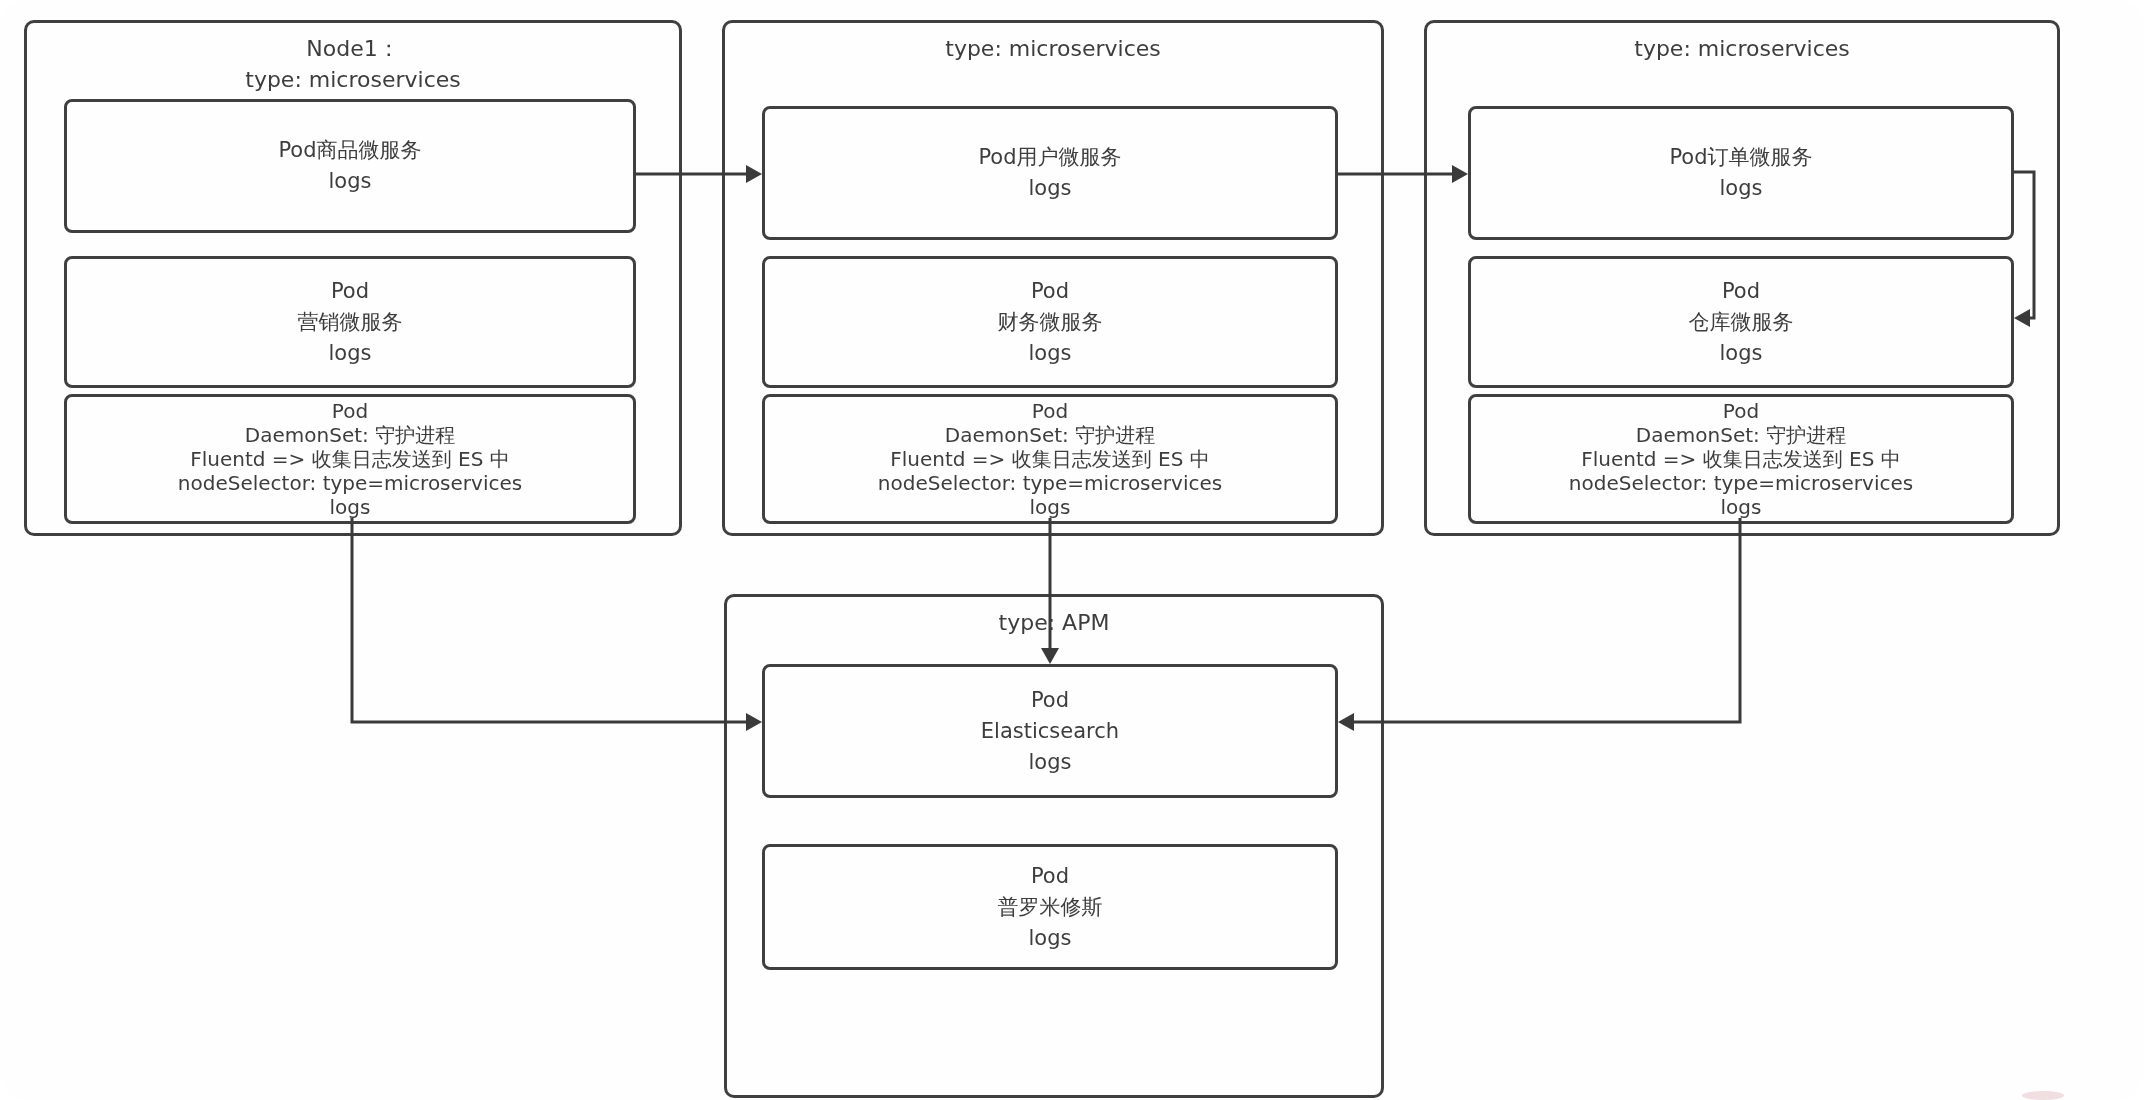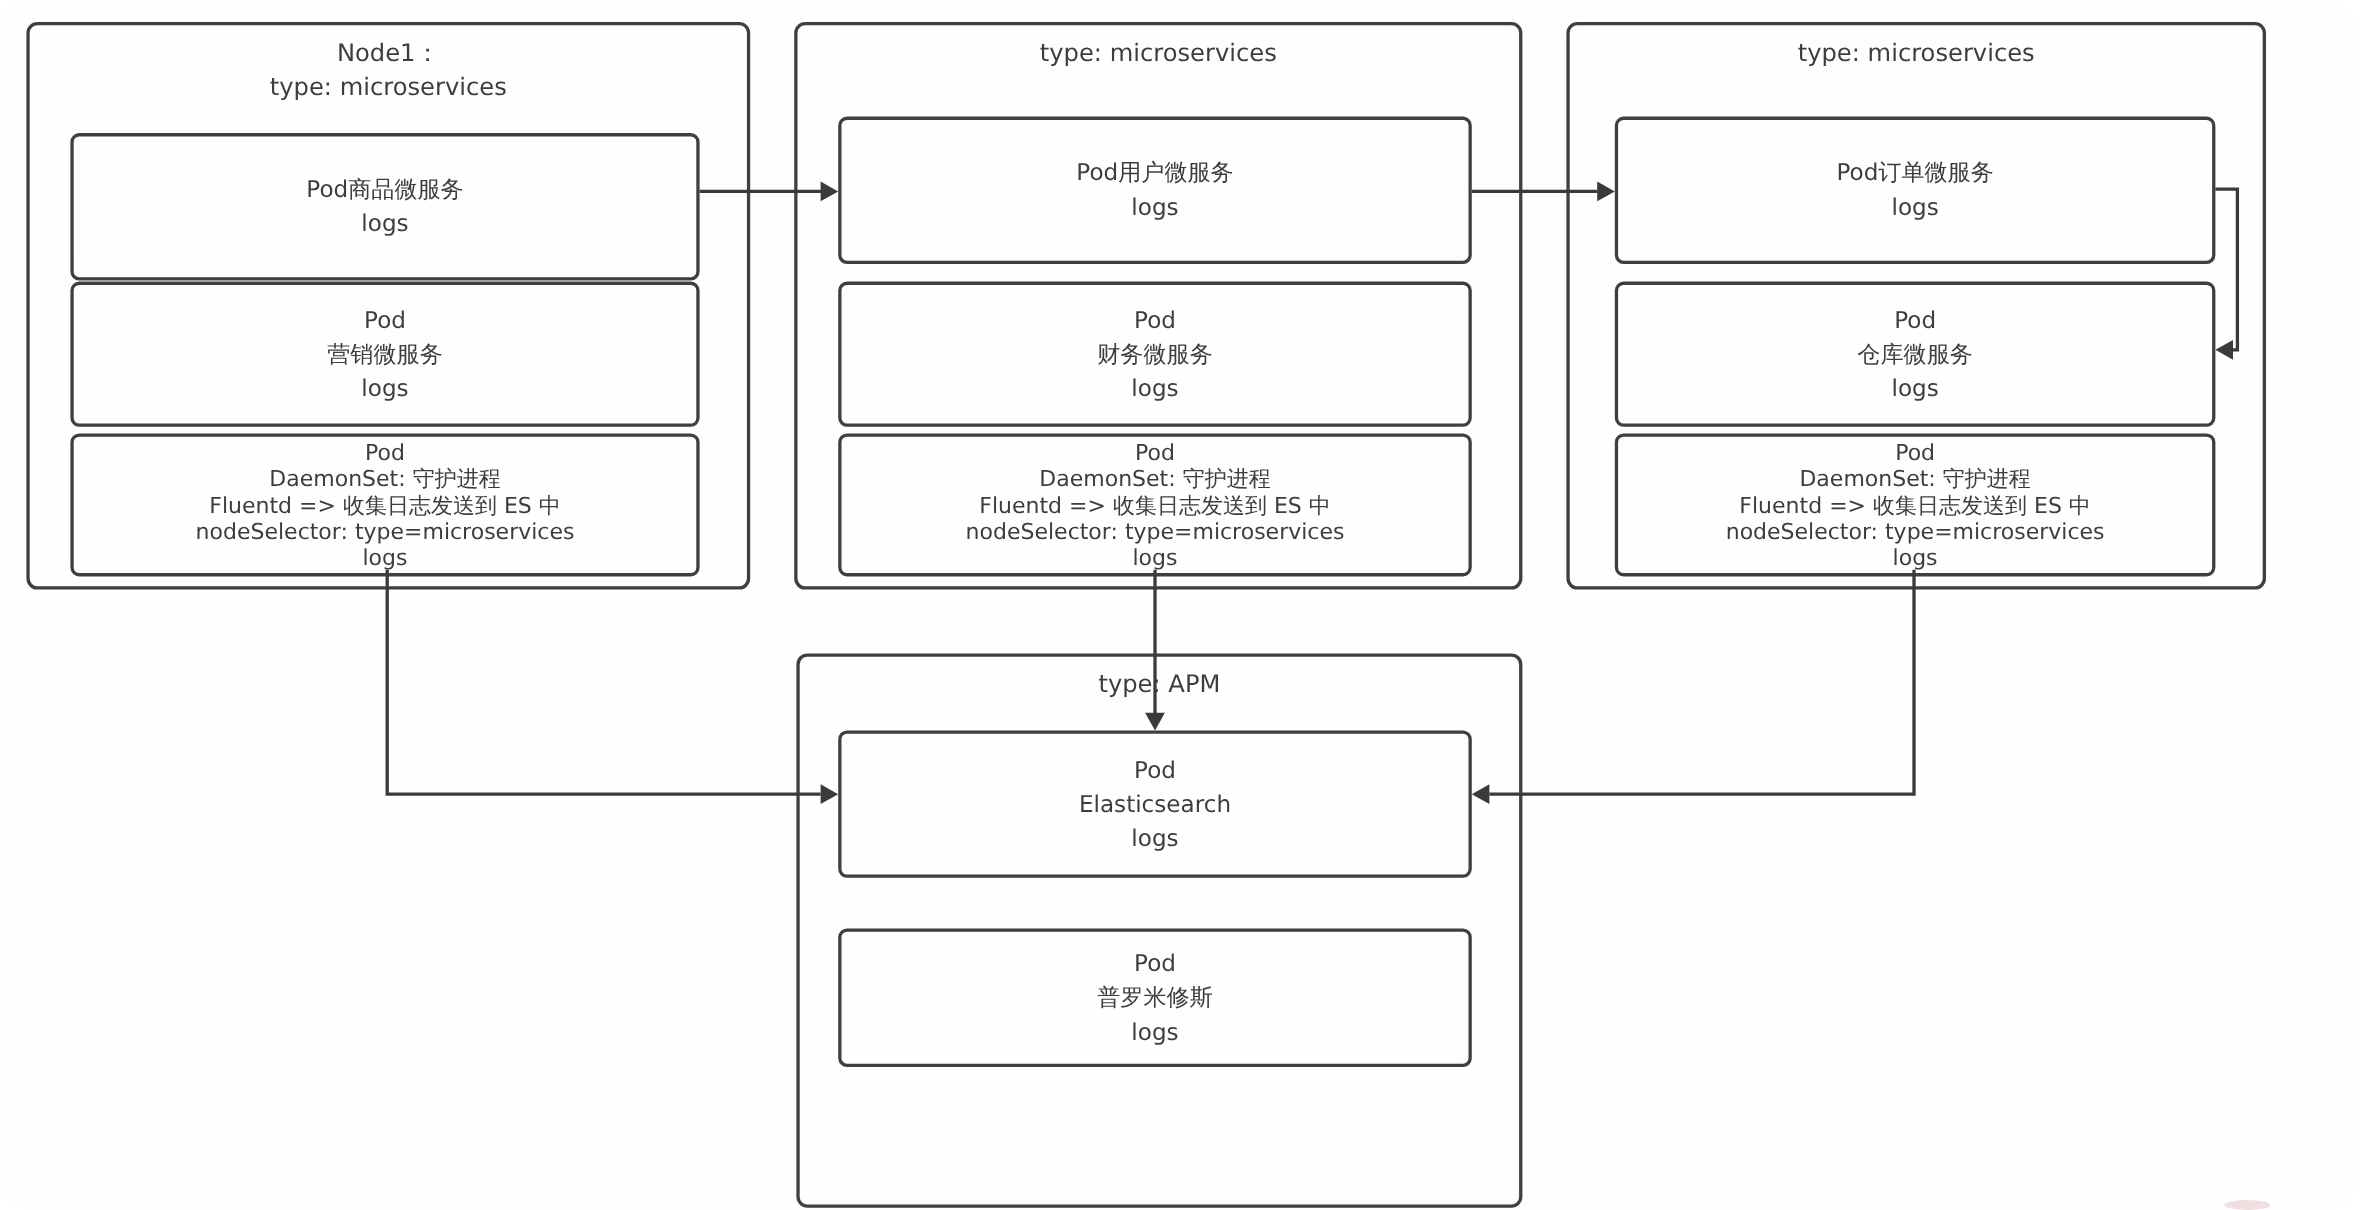--- a/index.html
+++ b/index.html
@@ -12,21 +12,21 @@
   #node2{left:722px;top:20px;width:656px;height:510px;}
   #node3{left:1424px;top:20px;width:630px;height:510px;}
   #node4{left:724px;top:594px;width:654px;height:498px;}
   .node-title{text-align:center;padding-top:10px;font-size:22px;line-height:31px;}
   .pod{
     position:absolute;border:3px solid #3f3f3f;border-radius:8px;background:#fefefe;
     display:flex;flex-direction:column;align-items:center;justify-content:center;
     text-align:center;font-size:21px;line-height:31px;
   }
   .pod.daemonset{font-size:20px;line-height:24px;}
-  #n1p1{left:37px;top:98px;width:566px;height:128px;}
+  #n1p1{left:37px;top:76px;width:566px;height:128px;}
   #n1p2{left:37px;top:233px;width:566px;height:126px;}
   #n1p3{left:37px;top:371px;width:566px;height:124px;}
   #n2p1{left:37px;top:83px;width:570px;height:128px;}
   #n2p2{left:37px;top:233px;width:570px;height:126px;}
   #n2p3{left:37px;top:371px;width:570px;height:124px;}
   #n3p1{left:41px;top:83px;width:540px;height:128px;}
   #n3p2{left:41px;top:233px;width:540px;height:126px;}
   #n3p3{left:41px;top:371px;width:540px;height:124px;}
   #n4p1{left:35px;top:67px;width:570px;height:128px;}
   #n4p2{left:35px;top:247px;width:570px;height:120px;}

